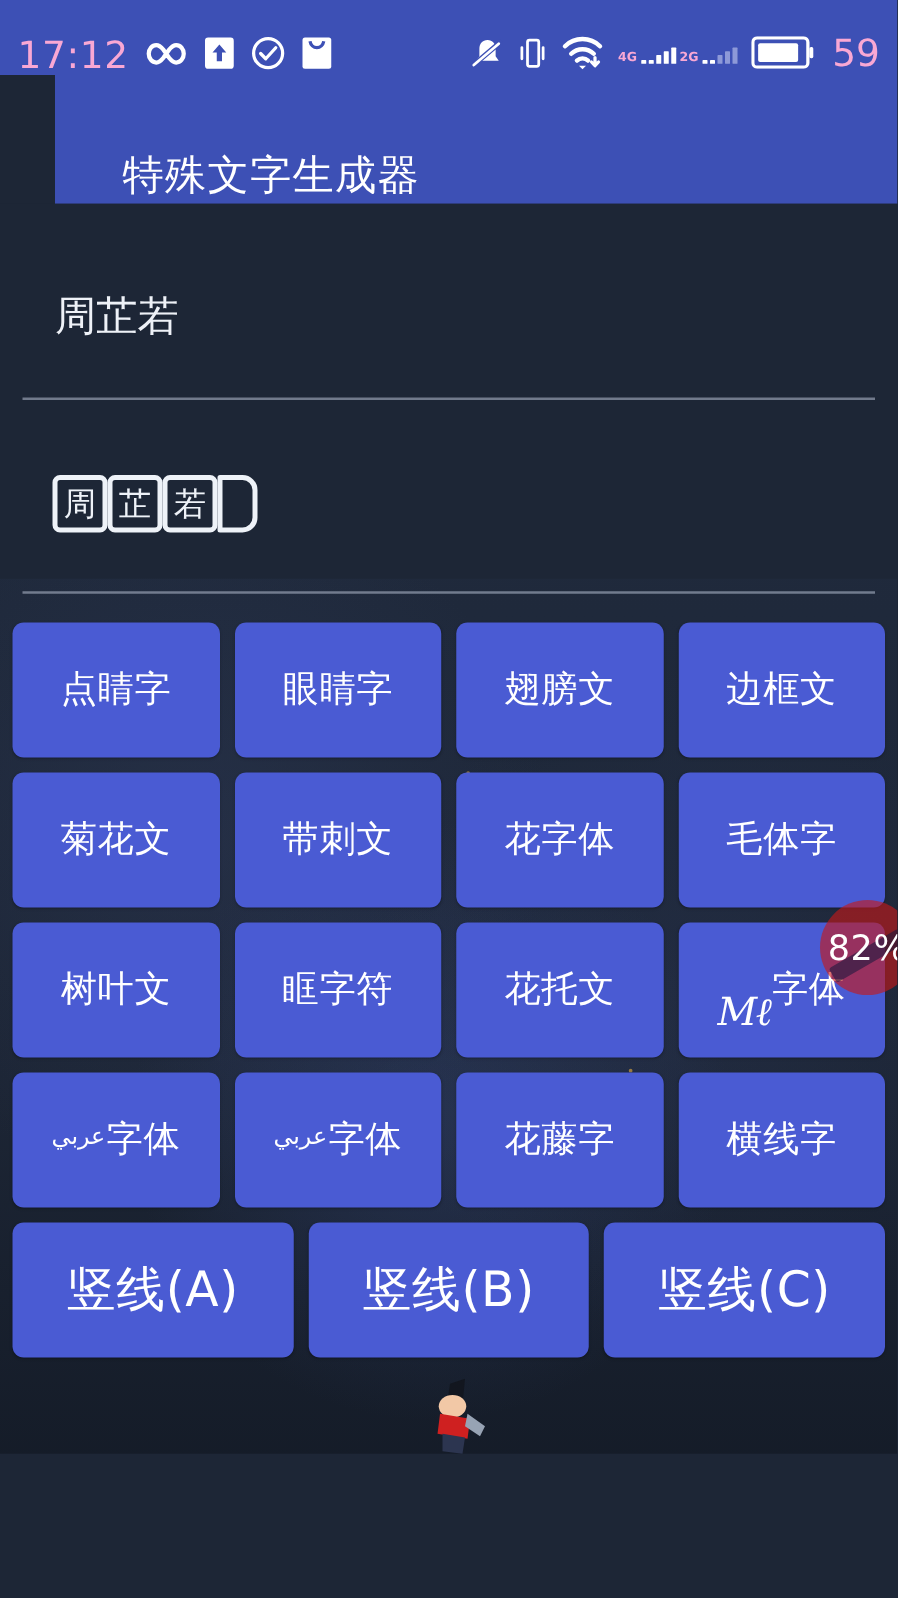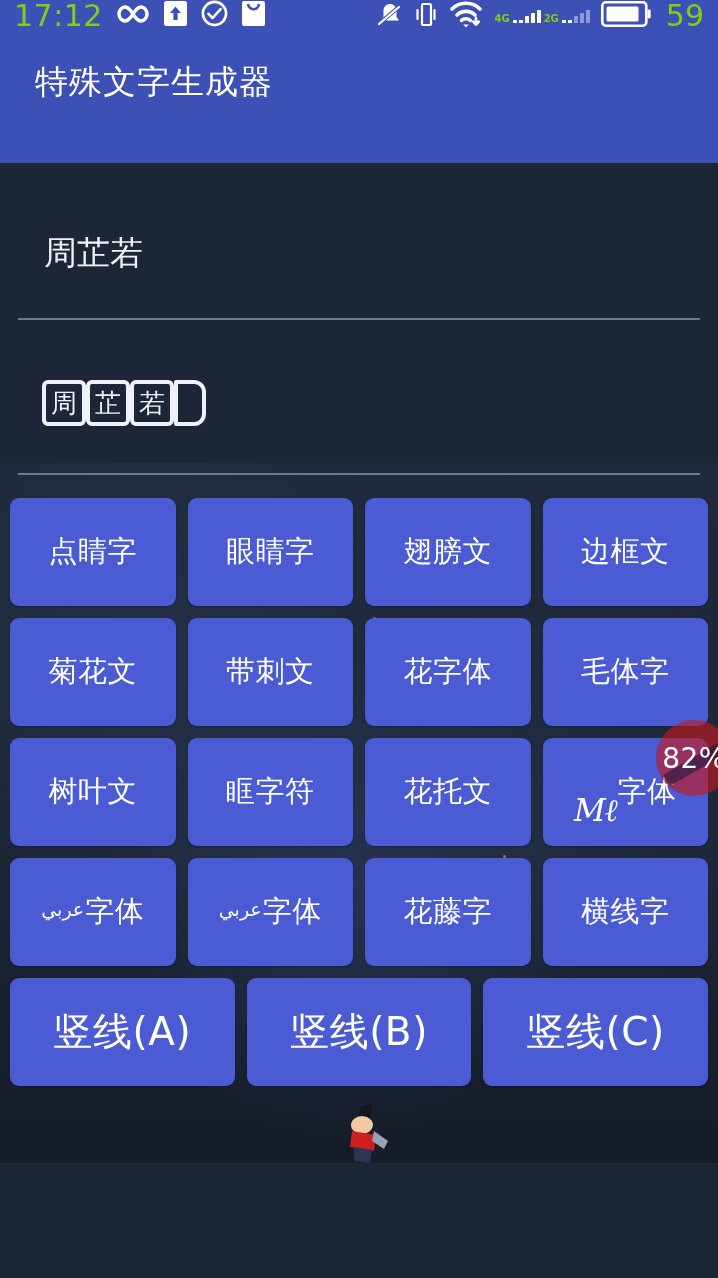--- a/index.html
+++ b/index.html
@@ -7,40 +7,41 @@
     width:718px; height:1278px;
     background:#1d2636;
     font-family:"DejaVu Sans","Liberation Sans",sans-serif;
     overflow:hidden;
   }
   #app { position:relative; width:718px; height:1278px; overflow:hidden; }
 
   
   .statusbar{
     position:relative; height:60px; background:#3d50b5;
-    display:flex; align-items:flex-start; padding:0 14px;
-    color:#84cc16;
+    display:flex; align-items:flex-end; padding:0 14px;
+    color:#f9a8d4;
   }
   .sb-left{ display:flex; align-items:center; gap:13px; }
   .sb-right{ display:flex; align-items:center; gap:11px; margin-left:auto; }
   .clock{ font-size:30px; letter-spacing:.5px; line-height:1; }
   .sb-icon{ display:block; }
   .battery-num{ font-size:30px; line-height:1; margin-left:4px; }
 
   .sigbars{ display:flex; flex-direction:row; gap:3px; }
   .sigrow{ display:flex; align-items:flex-end; gap:2px; height:13px; }
   .sigrow .lbl{ font-size:10px; font-weight:bold; line-height:1; margin-right:1px;
                 transform:translateY(1px); }
   .bar{ width:4px; background:#fff; border-radius:.5px; }
   .bar.dim{ background:#8d99d8; }
 
   
   .appbar{
-    height:103px; background:#3d50b5; display:flex; align-items:flex-start;
-    padding-left:35px;
+    height:103px; background:#3d50b5; display:flex; align-items:flex-end;
+    padding-left:54px;
+    margin-left:44px;
   }
   .appbar-title{ color:#fff; font-size:33px; letter-spacing:1px; }
 
   
   .content{
     position:absolute; top:163px; left:0; right:0; bottom:0;
     background:#1d2636;
     overflow:hidden;
   }
   

